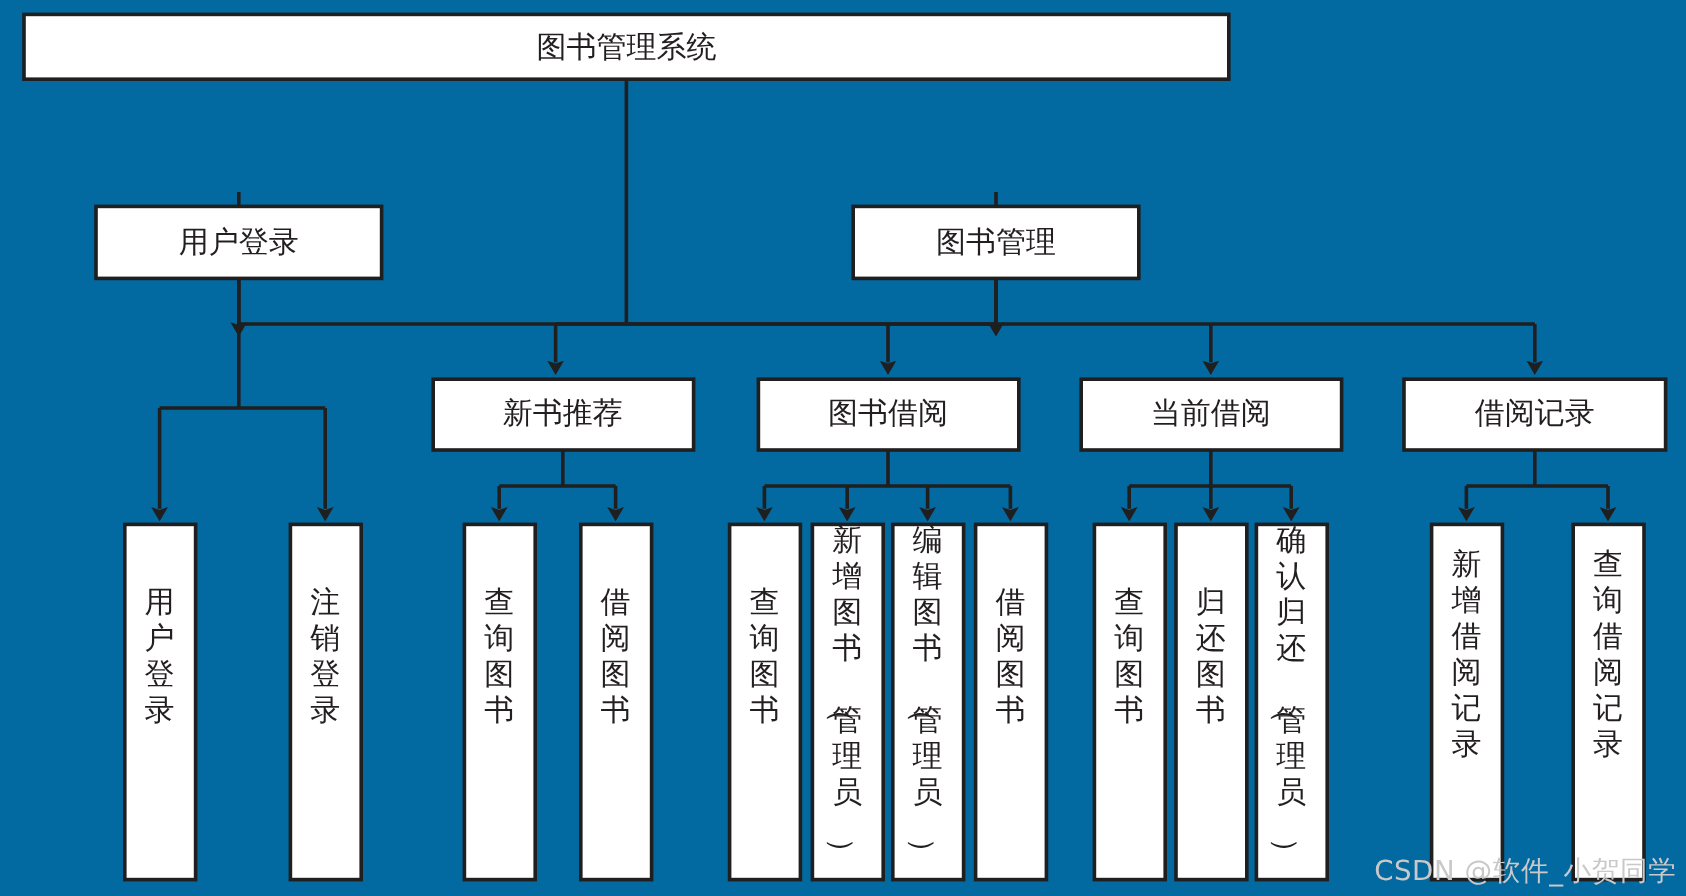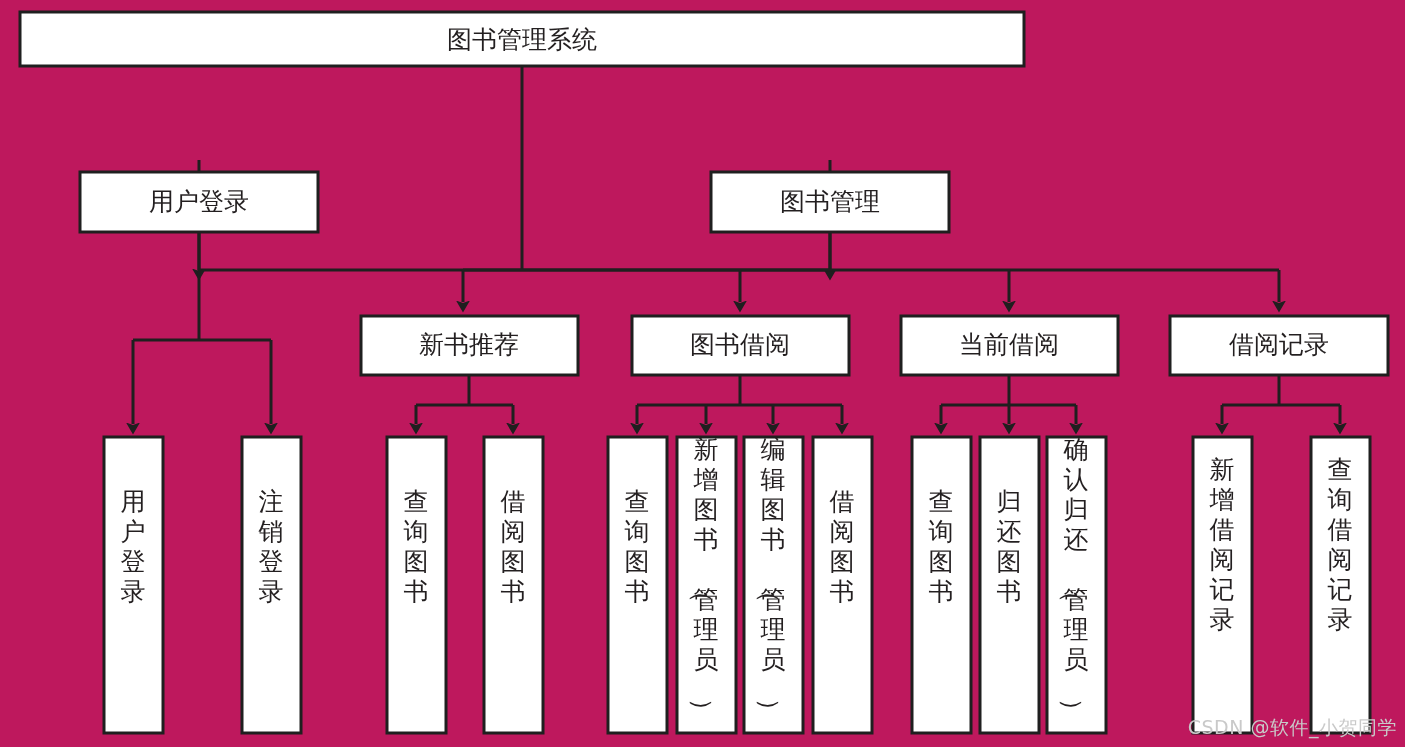--- a/index.html
+++ b/index.html
@@ -1,25 +1,25 @@
 <!DOCTYPE html>
 <html><head>
 <meta charset="utf-8">
 <style>
   html,body{margin:0;padding:0;background:#ffffff;}
   body{font-family:"DejaVu Sans","Liberation Sans",sans-serif;}
-  #stage{position:relative;width:1405px;height:747px;background:#be185d;overflow:hidden;}
+  #stage{position:relative;width:1405px;height:747px;background:#0369a1;overflow:hidden;}
   #diagram{position:absolute;left:0;top:0;width:1405px;height:747px;}
   .node-rect{fill:#ffffff;stroke:#1f1f1f;stroke-width:3;}
   .link{stroke:#1f1f1f;stroke-width:3;fill:none;}
   .arrow-head{fill:#1f1f1f;stroke:none;}
   .node-label{fill:#231f20;font-family:"DejaVu Sans","Liberation Sans",sans-serif;}
   .h-label{font-size:25px;text-anchor:middle;dominant-baseline:middle;}
   .v-label{font-size:25px;text-anchor:middle;}
-  .watermark{position:absolute;right:8px;bottom:6px;color:#c9c9c9;font-size:19px;
+  .watermark{position:absolute;right:8px;bottom:6px;color:#c9c9c9;font-size:23px;
              font-family:"DejaVu Sans","Liberation Sans",sans-serif;white-space:nowrap;
              letter-spacing:0.5px;}
 </style>
 </head>
 <body>
 
 <div id="stage">
 
   <svg id="diagram" viewBox="0 0 1405 747">
     <defs>

